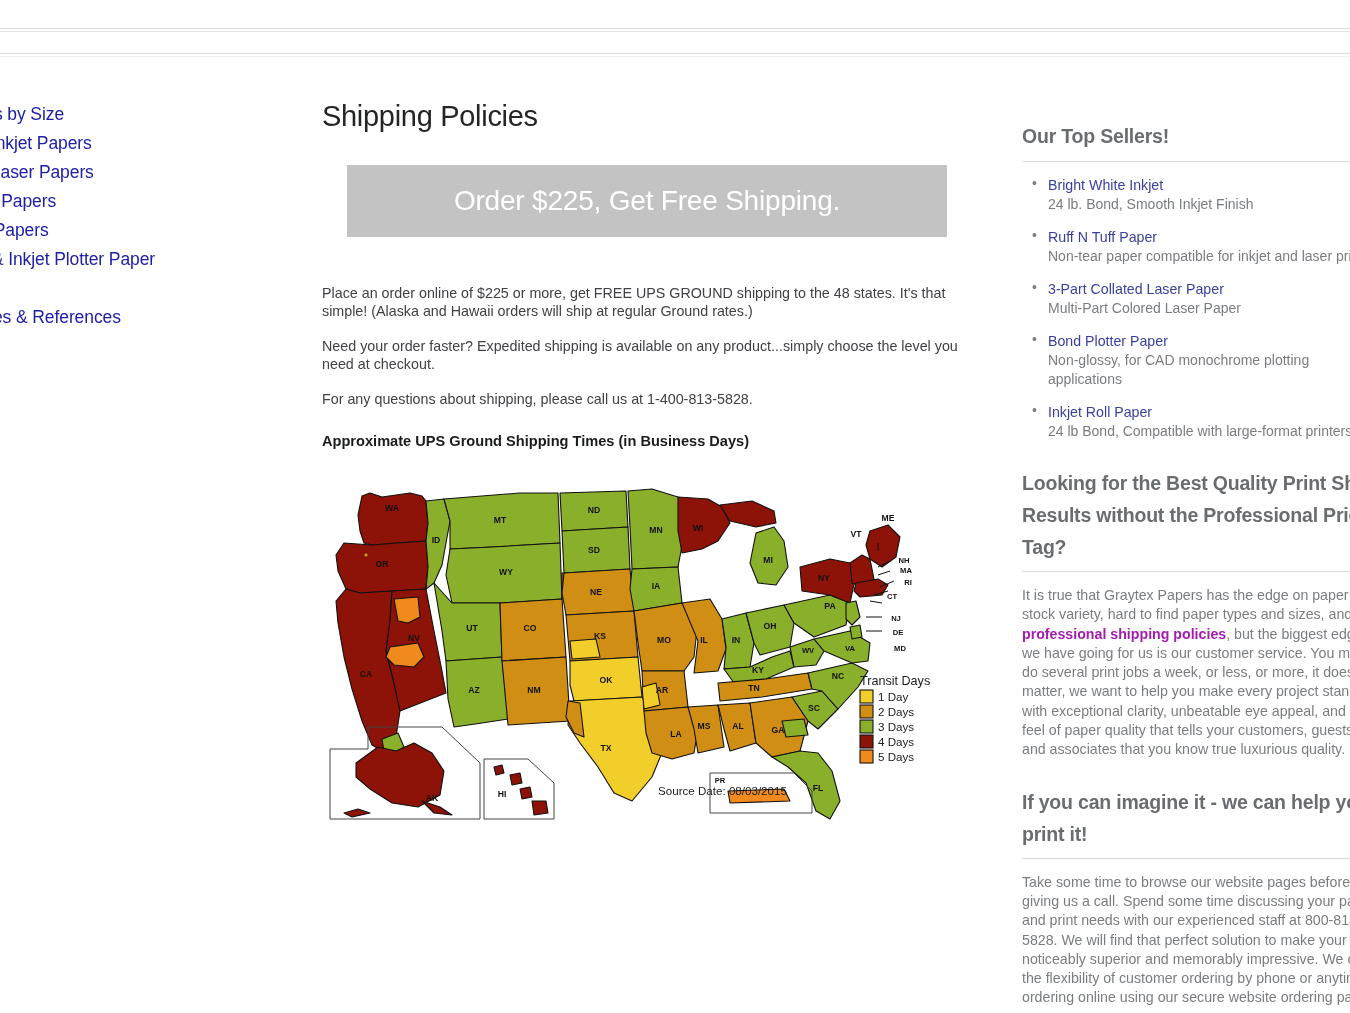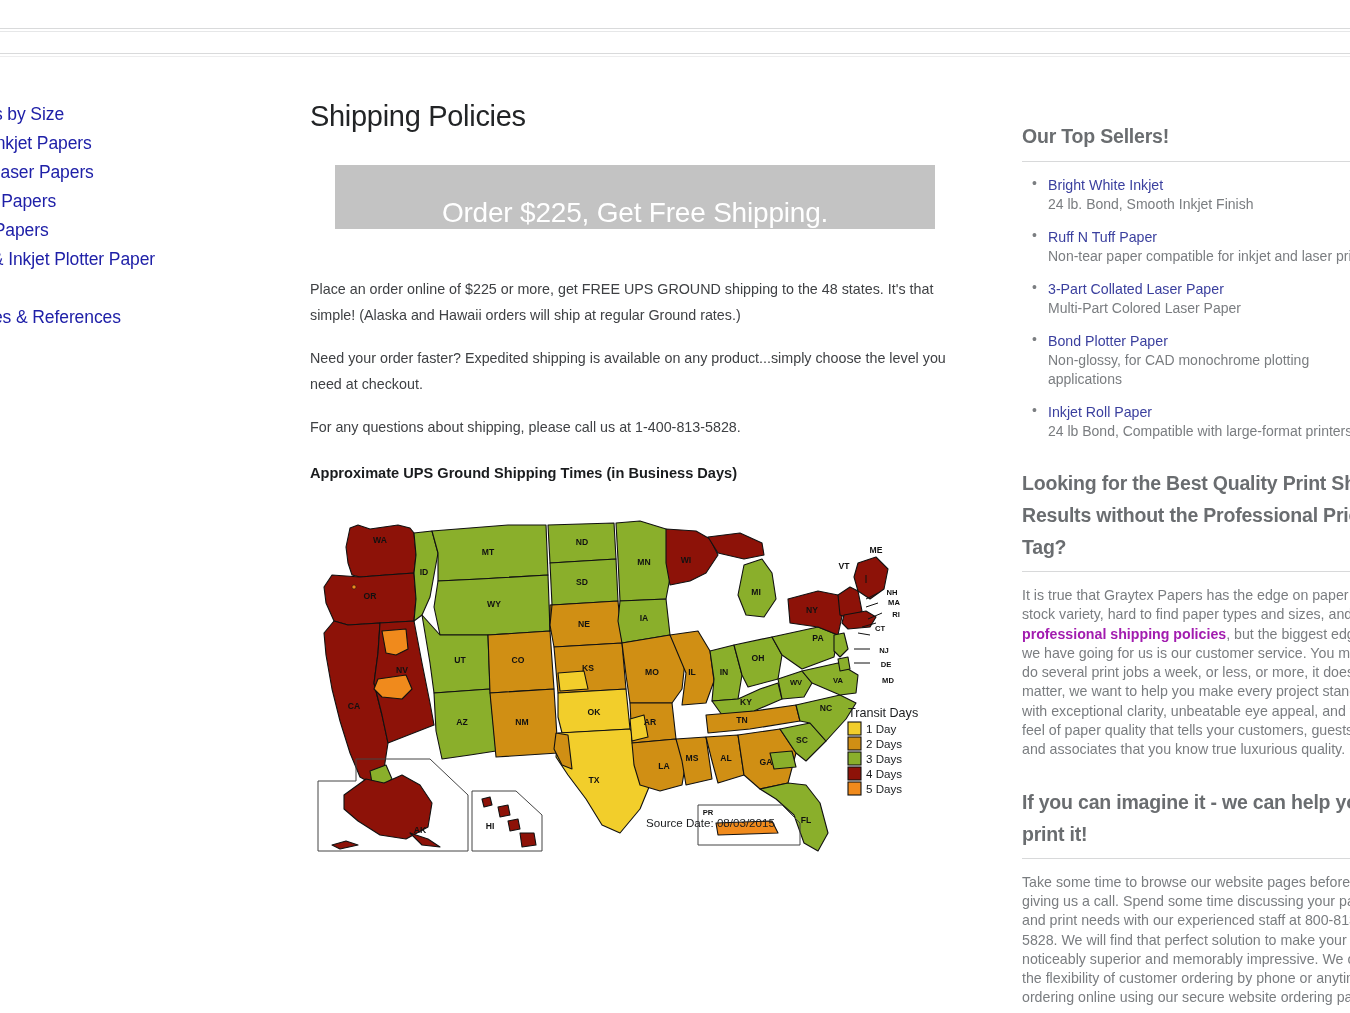--- a/index.html
+++ b/index.html
@@ -31,54 +31,54 @@
     display:block;
     font-size:17.5px;
     line-height:29px;
     color:#1f20a8;
     text-decoration:none;
     white-space:nowrap;
     letter-spacing:-0.1px;
   }
 
   
-  #center { position:absolute; left:310px; top:100px; width:652px; }
+  #center { position:absolute; left:322px; top:100px; width:652px; }
   #page-title {
     font-size:29px;
     font-weight:normal;
     color:#222426;
     margin:0 0 32px 0;
     letter-spacing:-0.3px;
   }
   #promo-banner {
     margin-left:25px;
     width:600px;
-    height:64px;
+    height:72px;
     background:#c3c3c3;
     display:flex;
-    align-items:flex-end;
+    align-items:center;
     justify-content:center;
     margin-bottom:47px;
   }
   #promo-banner span {
     color:#ffffff;
     font-size:28px;
     letter-spacing:-0.2px;
   }
   #how-it-works {
     display:inline-block;
     border:1px solid #d6d7d8;
     padding:9px 13px 10px 13px;
     font-size:19px;
     color:#55585b;
     margin-bottom:34px;
   }
   .para {
     font-size:14.3px;
-    line-height:26px;
+    line-height:18px;
     color:#3f4144;
     margin:15px 0 17px 0;
     max-width:645px;
   }
   .para.tight { margin-bottom:0; }
 
   
   #map-wrap { margin-top:25px; }
   #map-title {
     font-size:14.6px;

